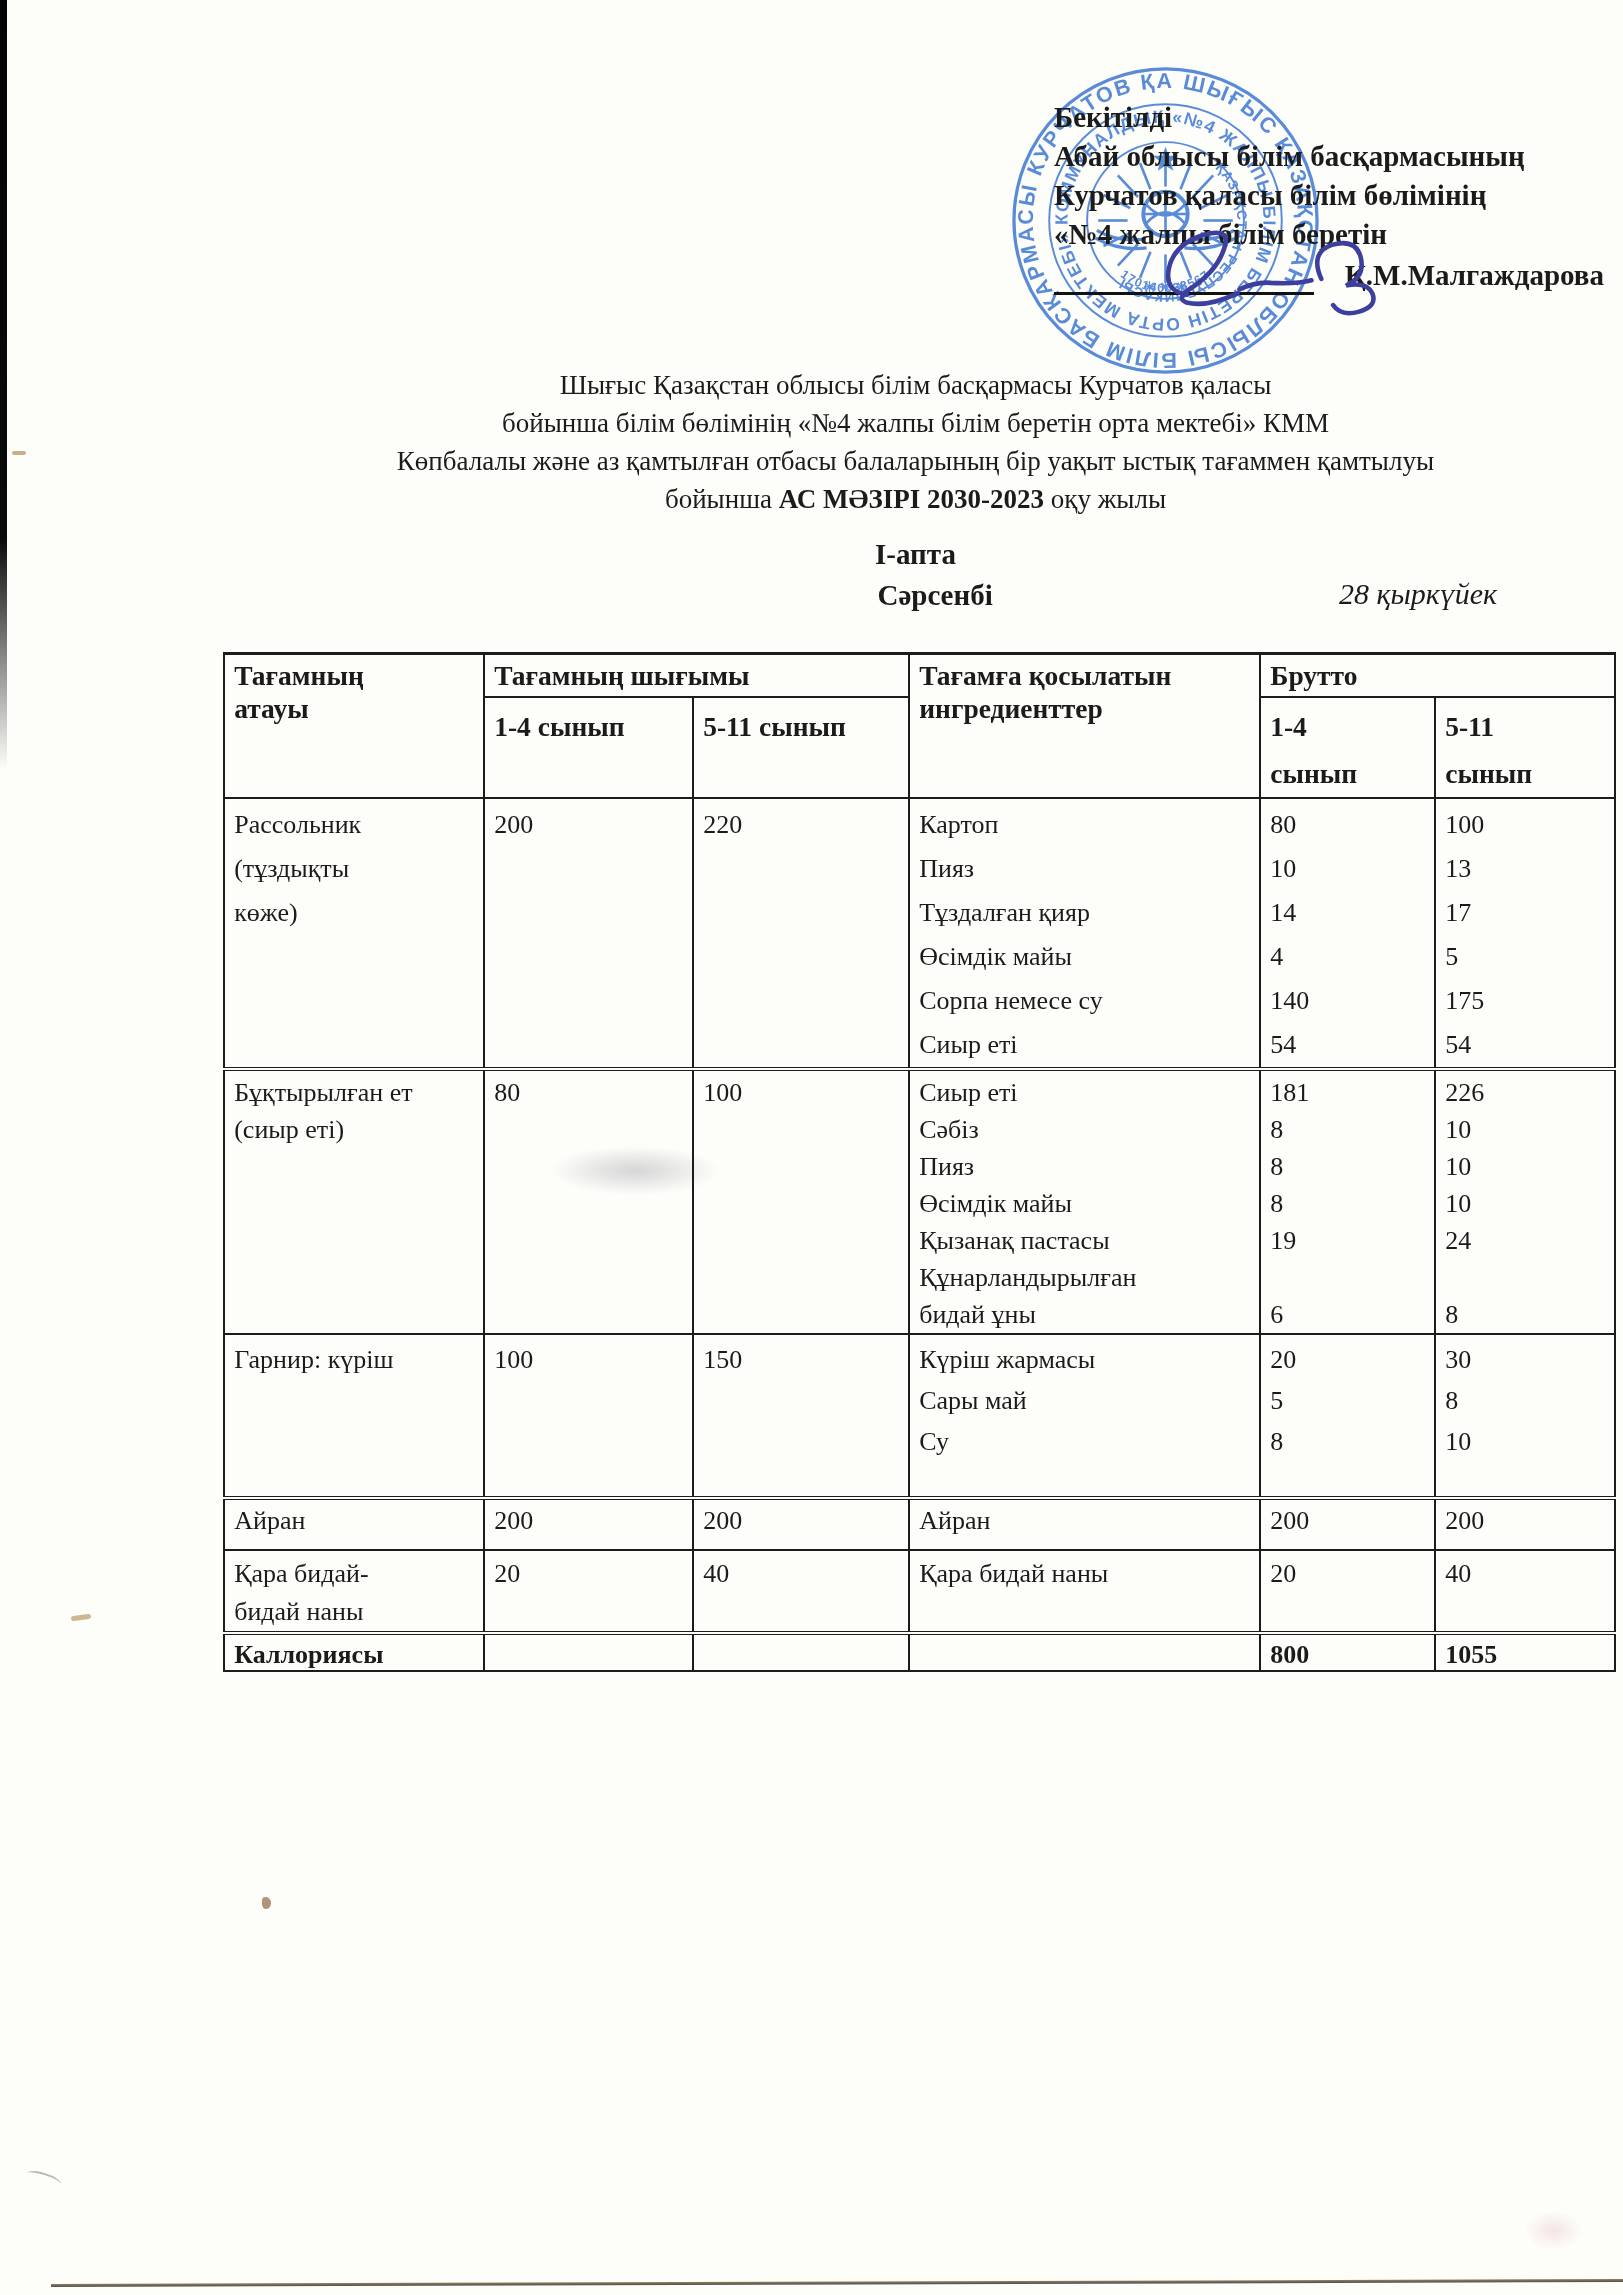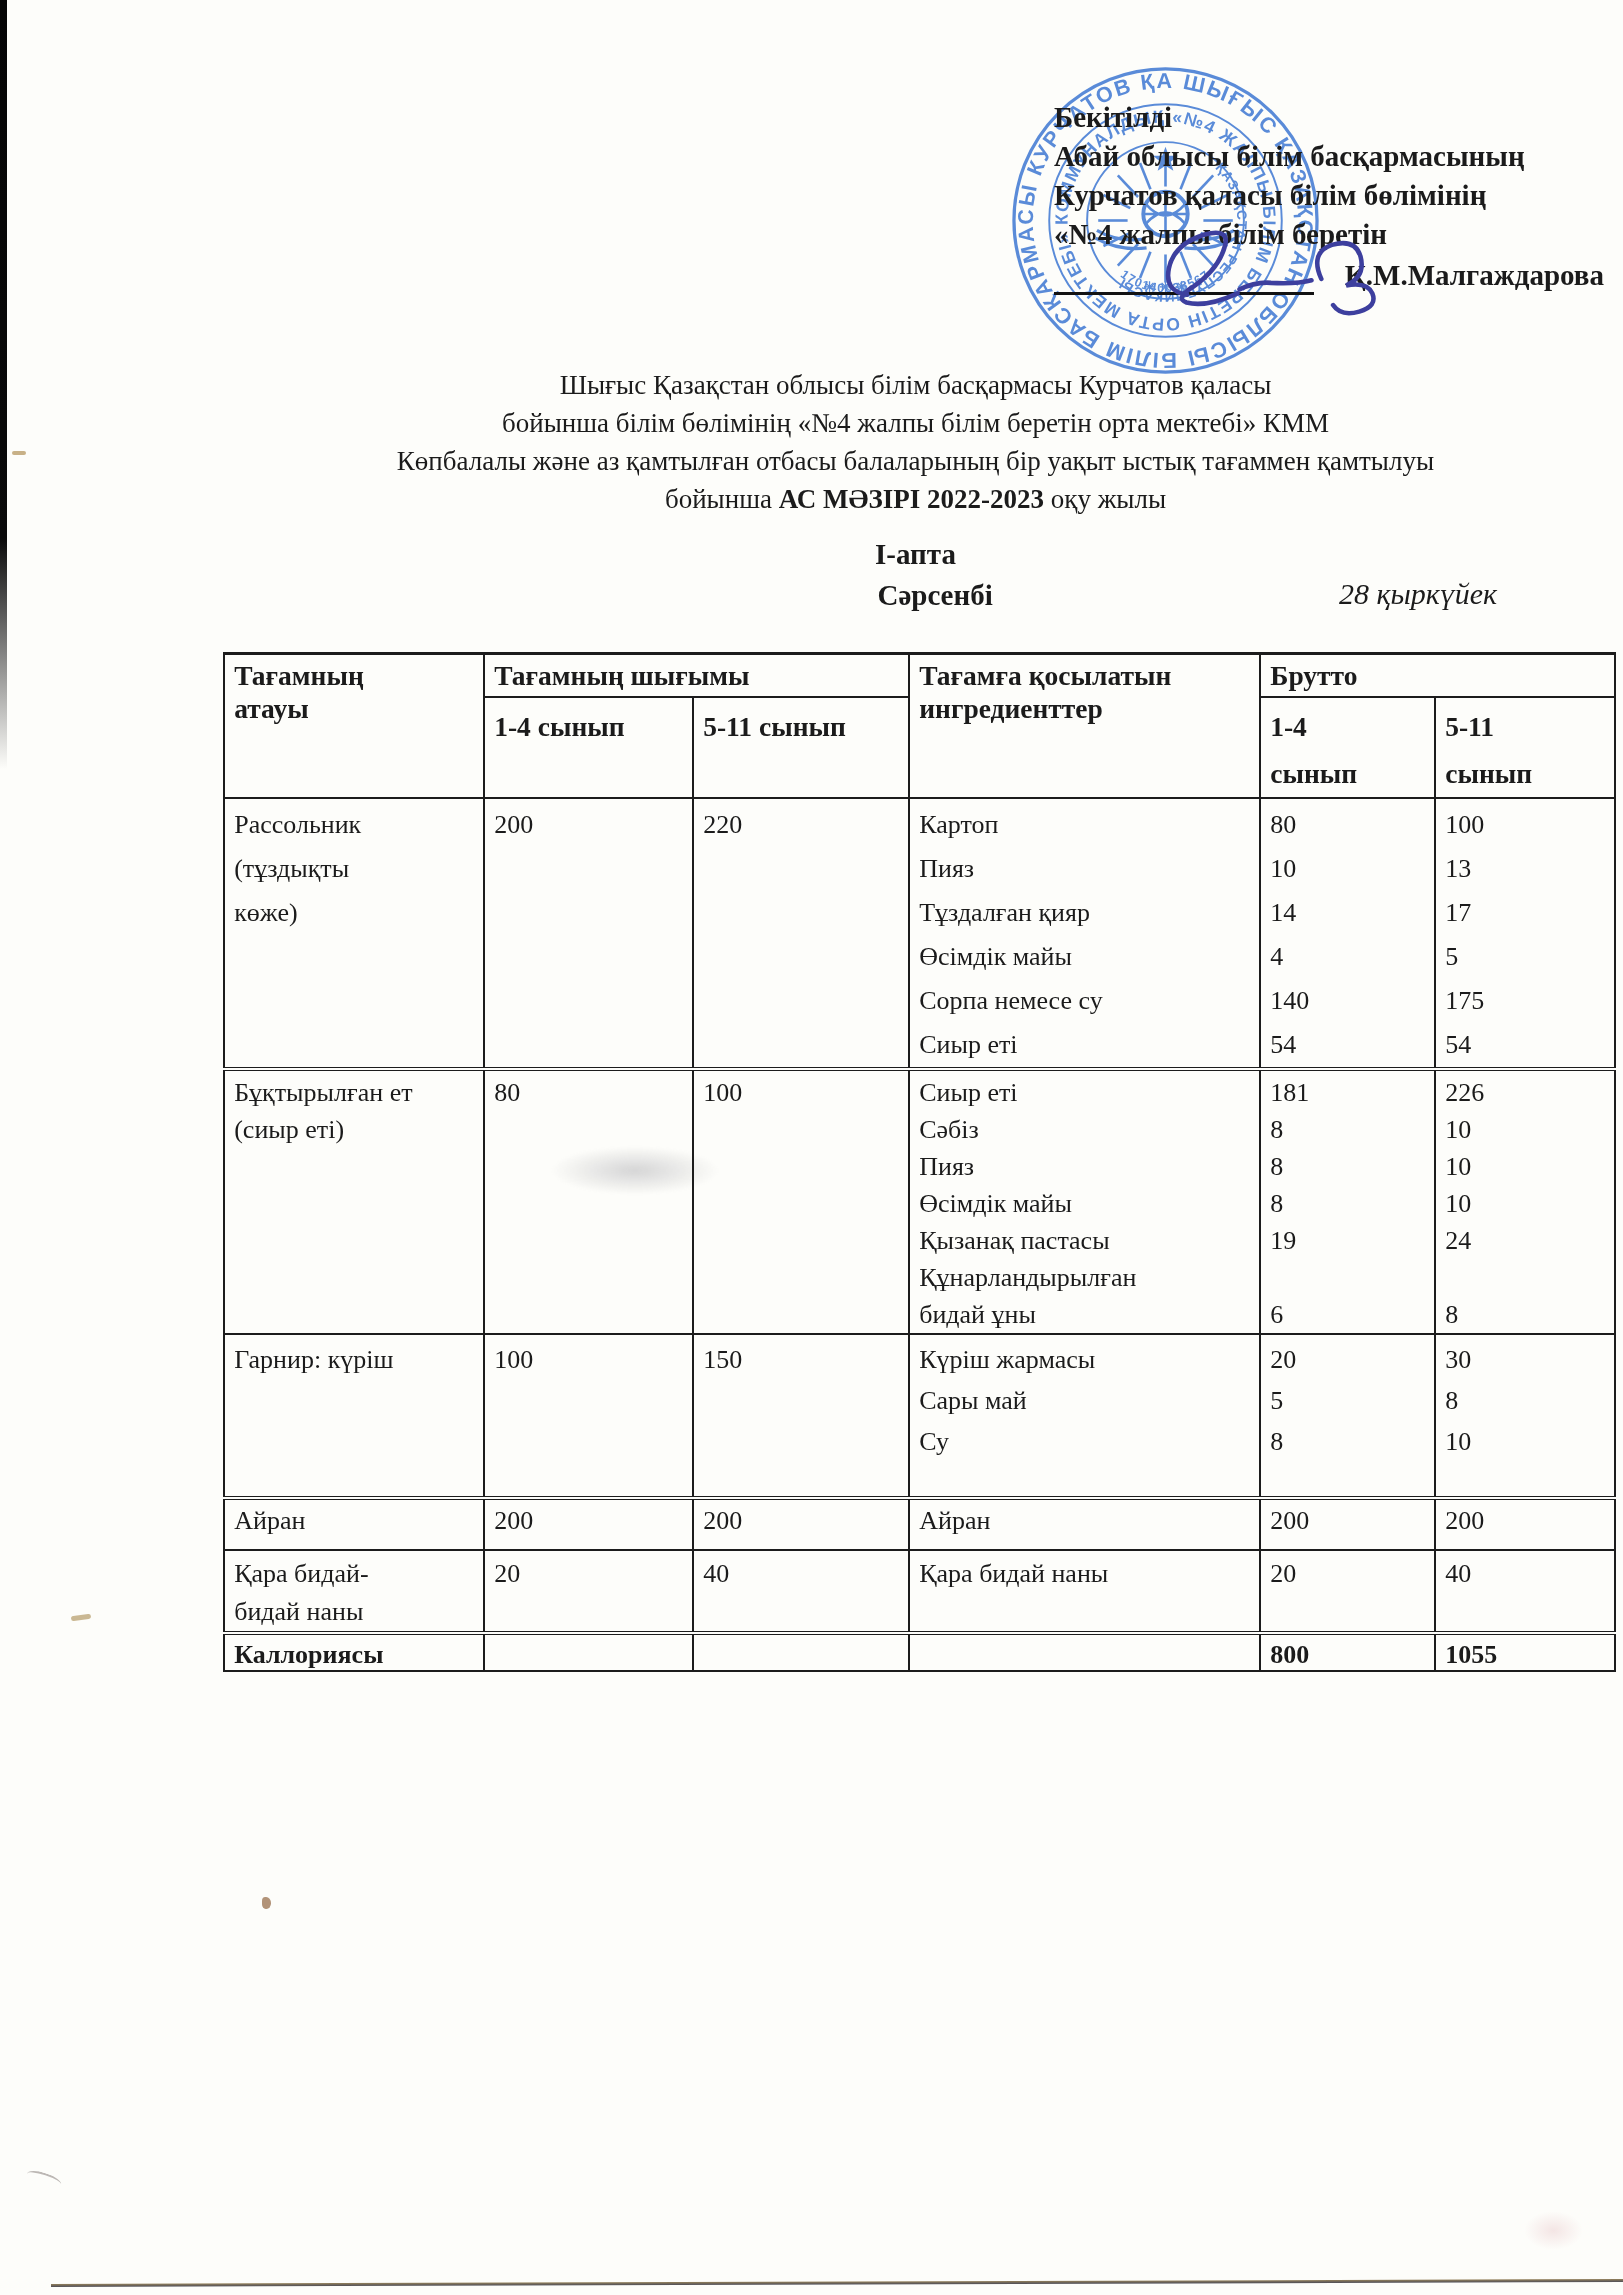--- a/index.html
+++ b/index.html
@@ -146,21 +146,21 @@
     <div class="sig-row">
       <span class="sig-line"></span>
       <span class="sig-name">Қ.М.Малгаждарова</span>
     </div>
   </div>
 
   <div class="titleblock">
     <div>Шығыс Қазақстан облысы білім басқармасы Курчатов қаласы</div>
     <div>бойынша білім бөлімінің «№4 жалпы білім беретін орта мектебі» КММ</div>
     <div>Көпбалалы және аз қамтылған отбасы балаларының бір уақыт ыстық тағаммен қамтылуы</div>
-    <div><span>бойынша  </span><span class="b">АС МӘЗІРІ 2022-2023</span><span> оқу жылы</span></div>
+    <div><span>бойынша  </span><span class="b">АС МӘЗІРІ 2030-2023</span><span> оқу жылы</span></div>
     <div class="week">І-апта</div>
     <div class="day">Сәрсенбі</div>
   </div>
   <div class="date">28 қыркүйек</div>
 
   <table class="menu">
     <colgroup>
       <col style="width:260px">
         <col style="width:209px">
         <col style="width:216px">

